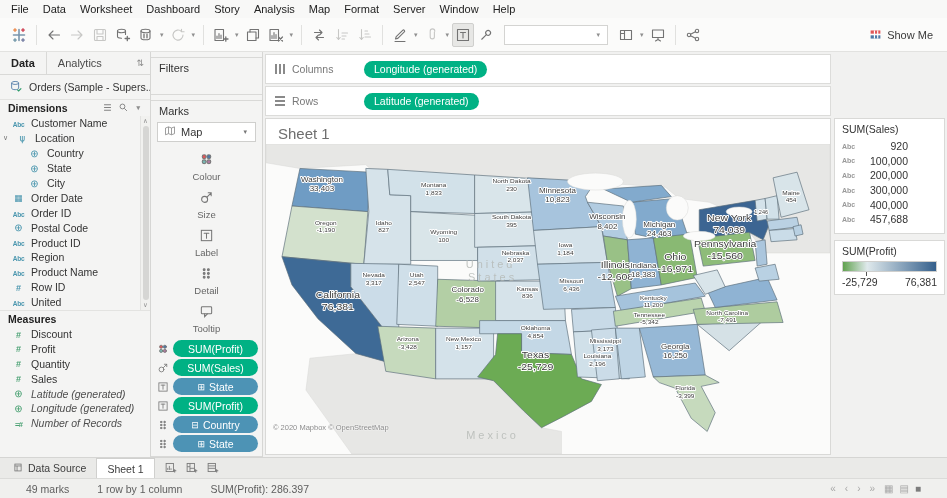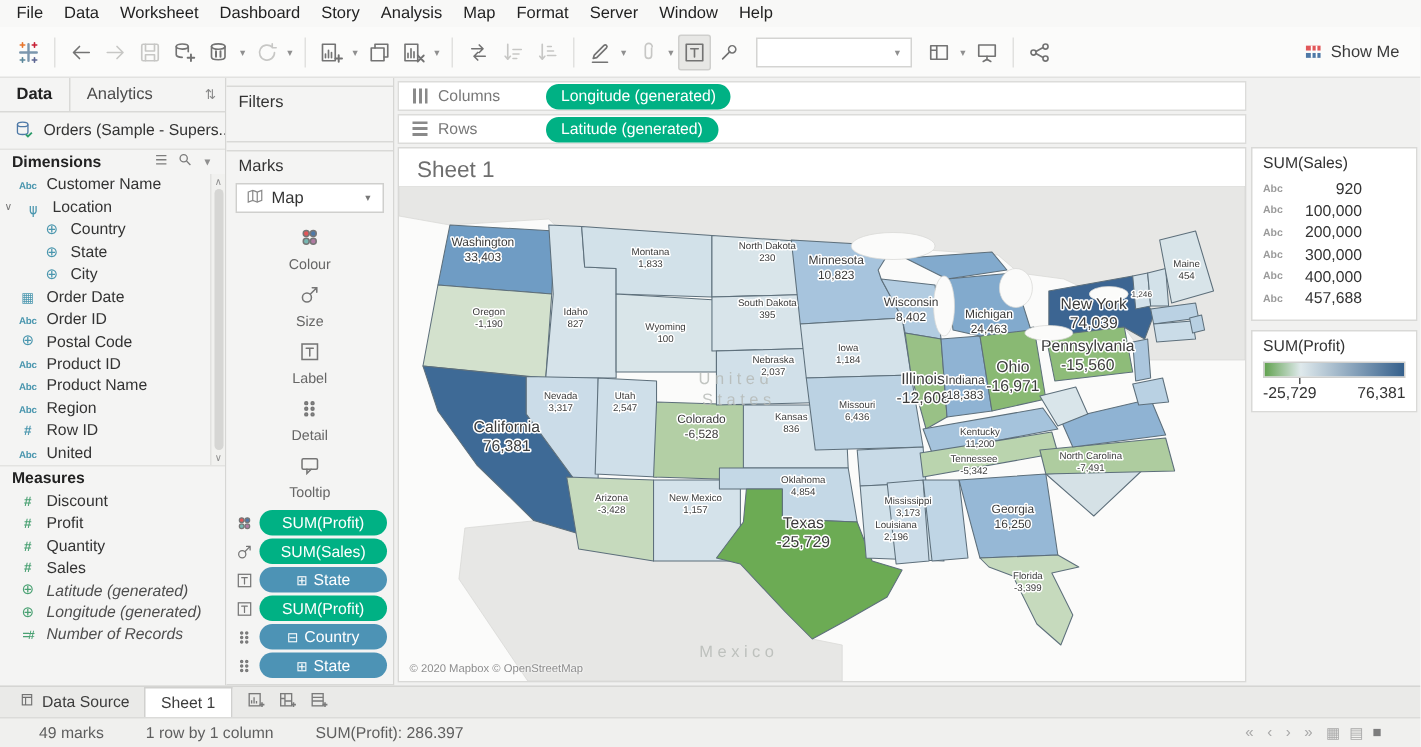--- a/index.html
+++ b/index.html
@@ -60,31 +60,31 @@
   .pills{margin:4px 4px;display:flex;flex-direction:column;gap:2px}
   .pillrow{display:flex;align-items:center;gap:3px}
   .picon{width:15px;flex:none;display:flex;justify-content:center;color:#8a8a8a}
   .pill{height:17px;border-radius:9px;color:#fff;font-size:10.5px;display:flex;align-items:center;justify-content:center;gap:4px;padding:0 6px;flex:1;white-space:nowrap;overflow:hidden}
   .pill.green{background:#00b184}
   .pill.blue{background:#4d93b5}
   .pill .pm{font-size:9px}
   
   .viewarea{flex:1;display:flex;flex-direction:column;min-width:0;background:#f1f1f0}
   .shelves{margin:2px 116px 0 2px;display:flex;flex-direction:column;gap:2px;flex:none}
-  .shelfrow{height:20px;background:#fff;border:1px solid #dcdcda;display:flex;align-items:center}
+  .shelfrow{height:30px;background:#fff;border:1px solid #dcdcda;display:flex;align-items:center}
   .shelf-label{width:94px;display:flex;align-items:center;gap:7px;padding:0 9px;color:#787878;font-size:10.5px;flex:none}
   .ic-cols{width:10px;height:10px;background:repeating-linear-gradient(90deg,#8a8a8a 0 2px,transparent 2px 4px)}
   .ic-rows{width:10px;height:10px;background:repeating-linear-gradient(0deg,#8a8a8a 0 2px,transparent 2px 4px)}
   .shelf-pill{height:17px;border-radius:9px;background:#00b184;color:#fff;font-size:10.5px;display:flex;align-items:center;padding:0 10px;margin-left:4px}
   .content{flex:1;display:flex;min-height:0;margin:2px;gap:3px}
   .sheet{flex:1;background:#fff;border:1px solid #d9d9d7;display:flex;flex-direction:column;min-width:0}
   .sheet-title{height:25px;padding:6px 12px 0;font-size:15px;color:#6e6e6e;flex:none}
   .mapwrap{flex:1;position:relative;overflow:hidden}
   svg.map{position:absolute;inset:0;width:100%;height:100%;background:#fbfbfa}
-  .attribution{position:absolute;left:7px;bottom:4px;font-size:7.5px;color:#8c8c8c;text-shadow:0 0 2px #fff,0 0 2px #fff}
+  .attribution{position:absolute;left:7px;bottom:22px;font-size:7.5px;color:#8c8c8c;text-shadow:0 0 2px #fff,0 0 2px #fff}
   
   .legendcol{width:111px;display:flex;flex-direction:column;gap:6px;flex:none}
   .legend{background:#fff;border:1px solid #d9d9d7;padding:4px 7px 6px}
   .legend-title{font-size:10.5px;color:#333;margin-bottom:4px}
   .litem{display:flex;align-items:center;height:14.6px;font-size:10.5px;color:#333}
   .abc2{color:#9a9a9a;font-size:7px;font-weight:bold;width:22px;flex:none}
   .lval{width:44px;text-align:right}
   .gradwrap{position:relative;margin-top:2px}
   .gradbar{height:11px;border:1px solid #cfcfcd}
   .gradtick{position:absolute;top:11px;width:1px;height:4px;background:#555;left:25%}
@@ -330,25 +330,25 @@
             <div class="field">
               <span class="ficon"><span class="fi-globe">⊕</span></span>
               <span class="flabel">Postal Code</span>
             </div>
             <div class="field">
               <span class="ficon"><span class="fi-abc">Abc</span></span>
               <span class="flabel">Product ID</span>
             </div>
             <div class="field">
               <span class="ficon"><span class="fi-abc">Abc</span></span>
+              <span class="flabel">Region</span>
+            </div>
+            <div class="field">
+              <span class="ficon"><span class="fi-abc">Abc</span></span>
               <span class="flabel">Product Name</span>
-            </div>
-            <div class="field">
-              <span class="ficon"><span class="fi-abc">Abc</span></span>
-              <span class="flabel">Region</span>
             </div>
             <div class="field">
               <span class="ficon"><span class="fi-hash blue">#</span></span>
               <span class="flabel">Row ID</span>
             </div>
             <div class="field">
               <span class="ficon"><span class="fi-abc">Abc</span></span>
               <span class="flabel">United</span>
             </div>
           </div>

